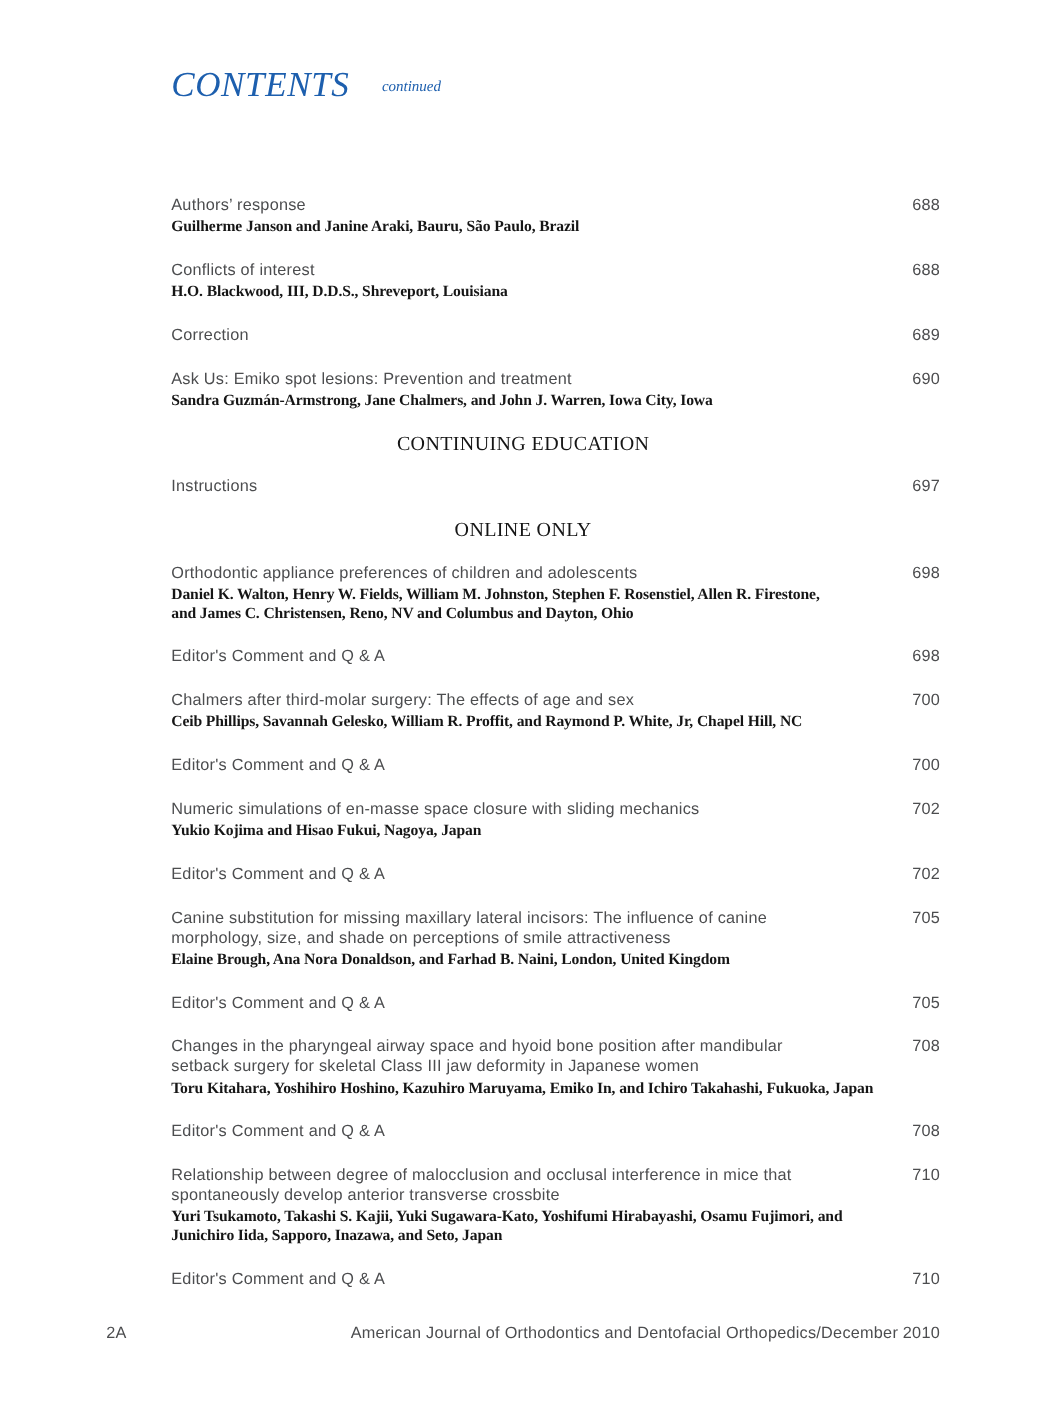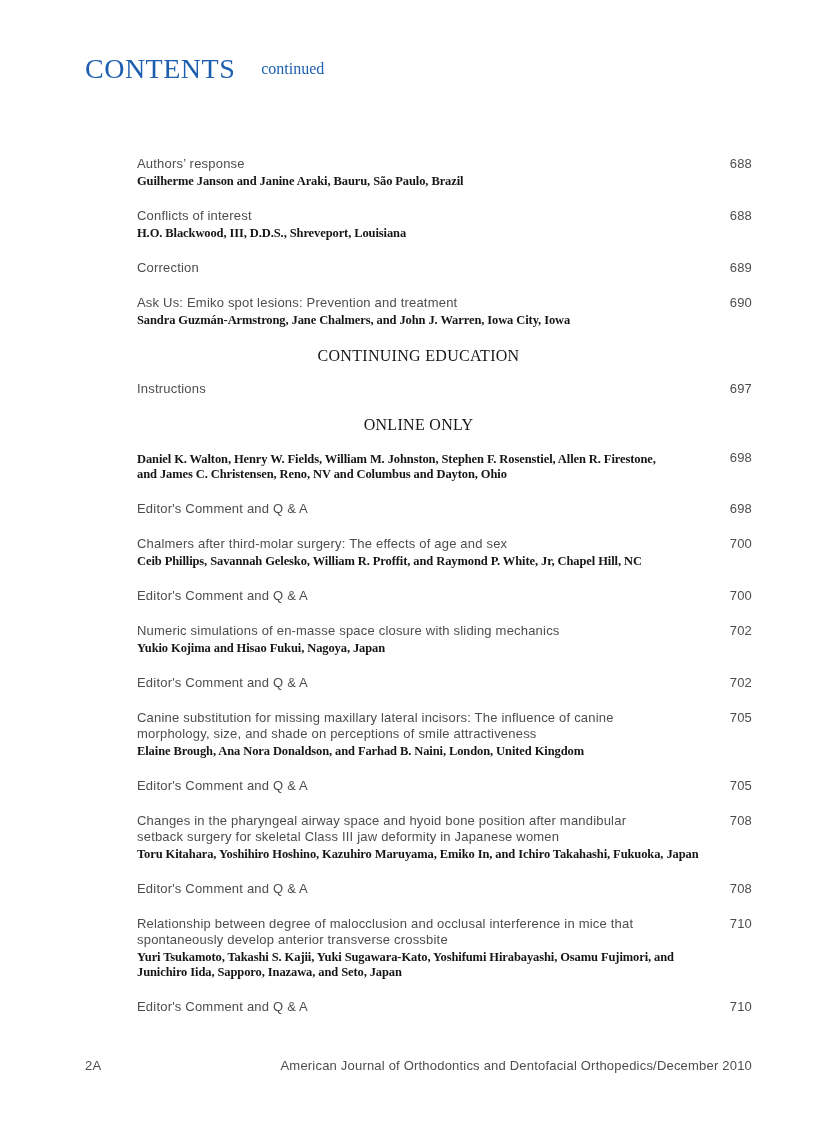--- a/index.html
+++ b/index.html
@@ -19,32 +19,34 @@
   }
   .content{
     position:absolute;
     left:85px;
     top:52px;
     width:667px;
   }
   .toc-header{
     display:flex;
     align-items:center;
+    margin-left:52px;
     margin-bottom:70px;
     line-height:34px;
+    font-style:italic;
   }
   .toc-title{
     font-family:"Liberation Serif", serif;
     font-size:28px;
     color:var(--accent);
     letter-spacing:0.5px;
   }
   .toc-continued{
     font-family:"Liberation Serif", serif;
-    font-size:16px;
+    font-size:12px;
     color:var(--accent);
     margin-left:26px;
   }
   .section-heading{
     font-family:"Liberation Serif", serif;
     font-size:16px;
     color:var(--ink);
     letter-spacing:0.3px;
     margin:12px 0 16px 0;
     line-height:18px;
@@ -142,20 +144,21 @@
         <div class="section-heading">CONTINUING EDUCATION</div>
         <div class="entry">
           <div class="entry-text">
             <div class="entry-title">Instructions</div>
           </div>
           <div class="entry-page">697</div>
         </div>
         <div class="section-heading">ONLINE ONLY</div>
         <div class="entry">
           <div class="entry-text">
+            <div class="entry-title">Orthodontic appliance preferences of children and adolescents</div>
             <div class="entry-authors">Daniel K. Walton, Henry W. Fields, William M. Johnston, Stephen F. Rosenstiel, Allen R. Firestone,
 and James C. Christensen, Reno, NV and Columbus and Dayton, Ohio</div>
           </div>
           <div class="entry-page">698</div>
         </div>
         <div class="entry">
           <div class="entry-text">
             <div class="entry-title">Editor's Comment and Q &amp; A</div>
           </div>
           <div class="entry-page">698</div>

